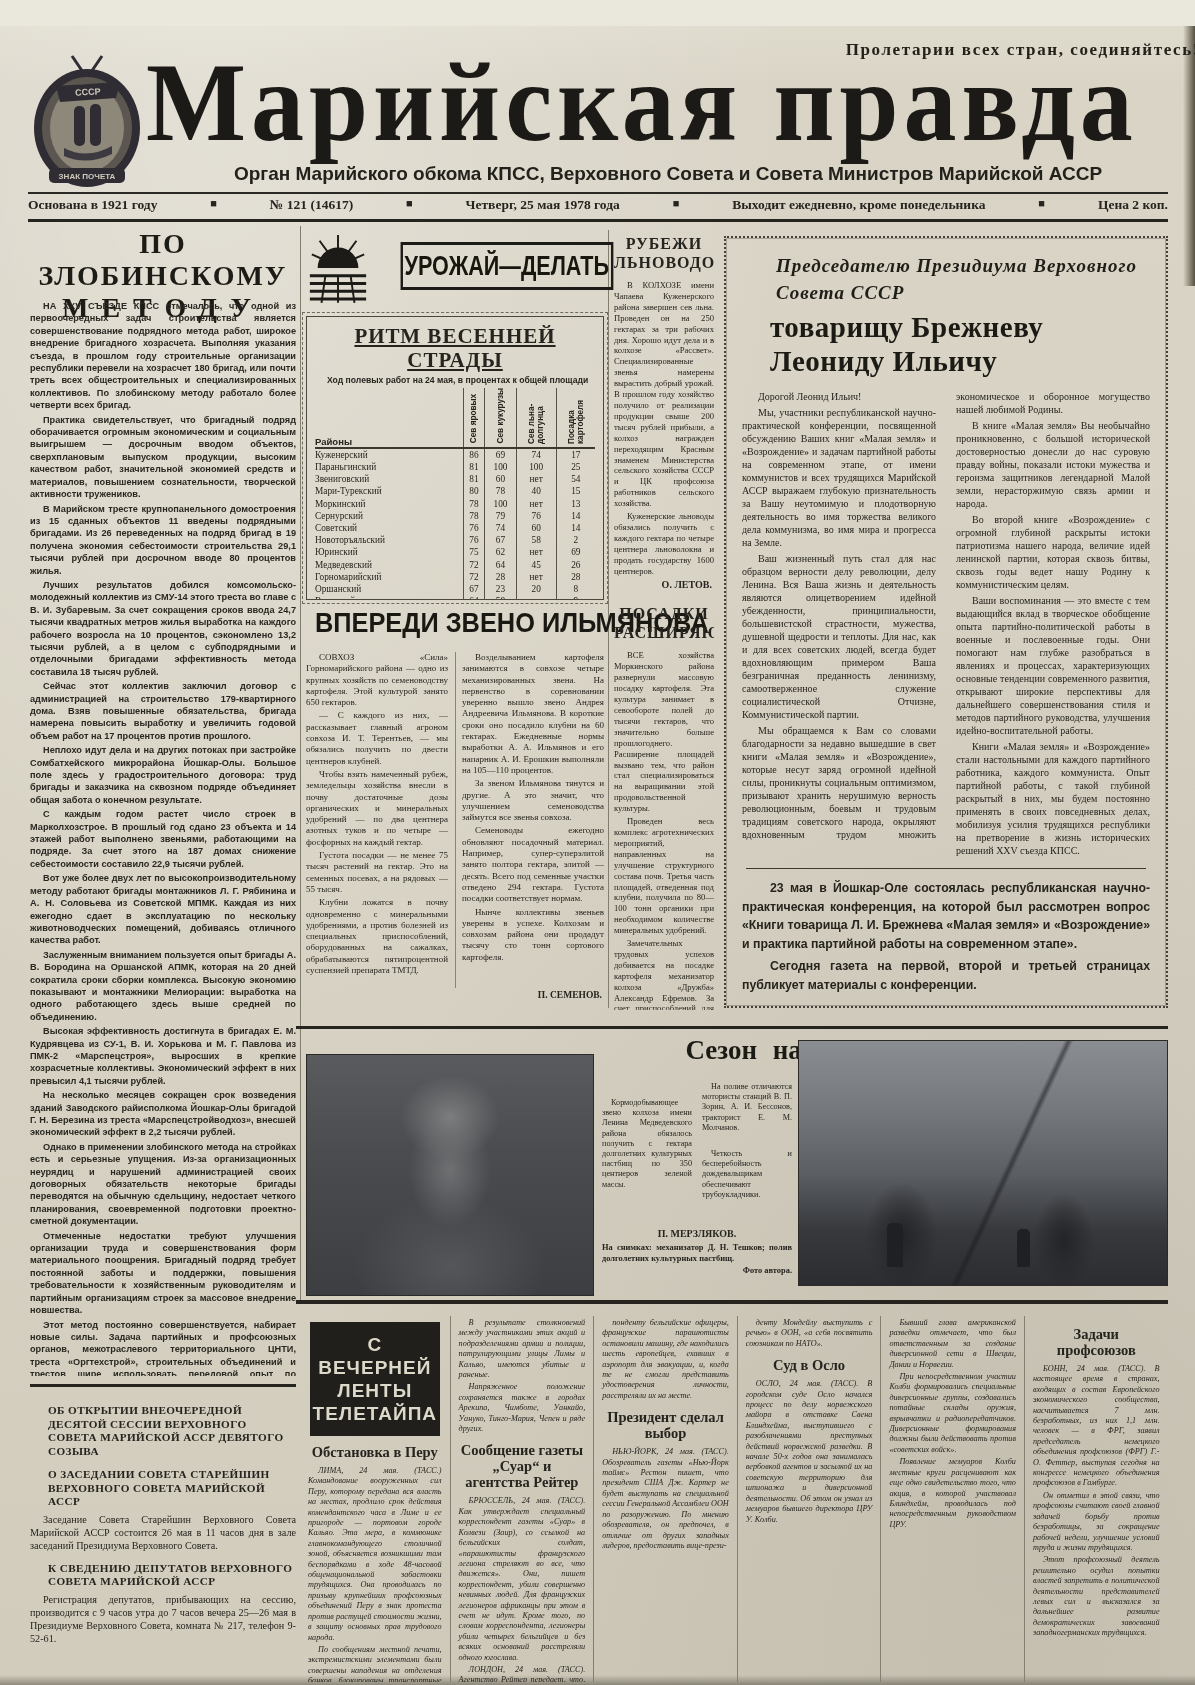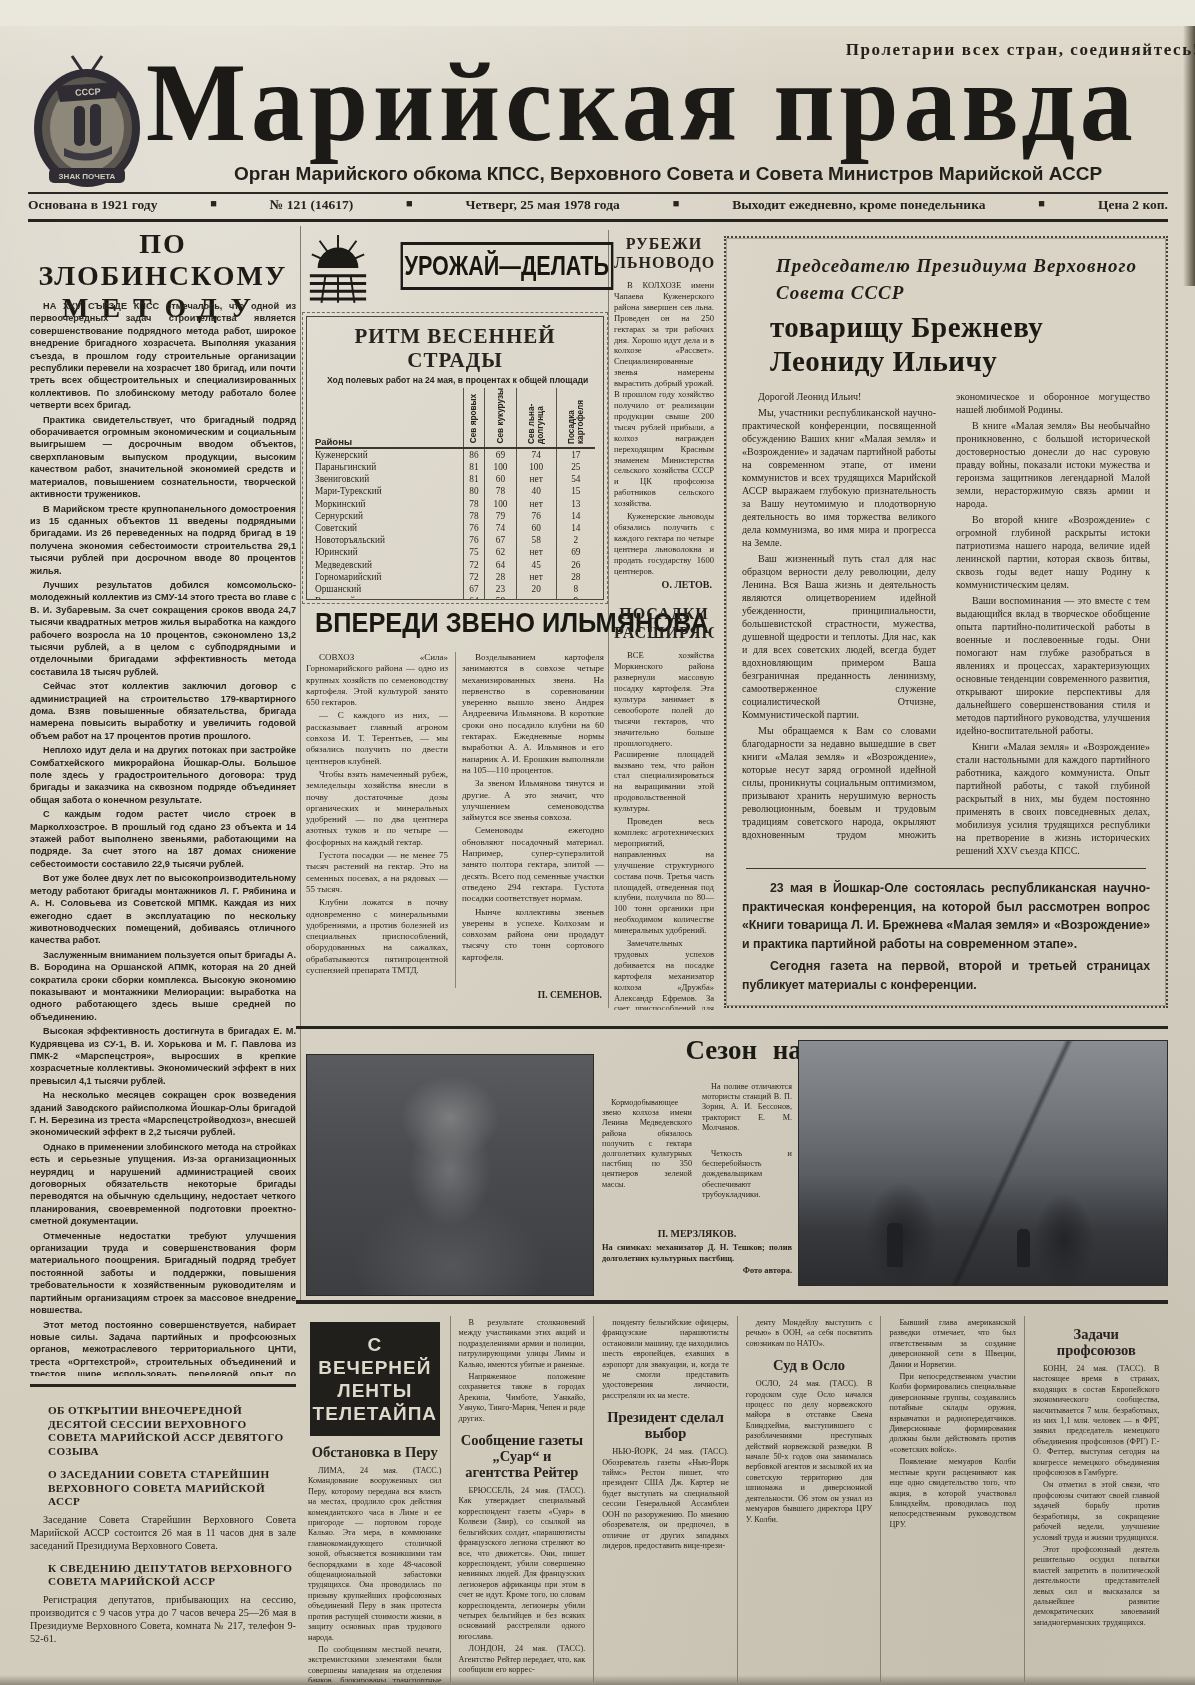--- a/index.html
+++ b/index.html
@@ -51,21 +51,21 @@
   
   .banner{left:306px;top:228px;width:254px;height:76px;display:flex;align-items:center;gap:4px;}
   .banner-art{width:64px;height:76px;flex:0 0 auto;}
   .banner-text{flex:1;border:3px solid #1c1b17;padding:6px 2px;text-align:center;color:#17160f;
     font:bold 27px/30px "Liberation Sans",sans-serif;transform:scaleX(0.80);transform-origin:center;
     white-space:nowrap;letter-spacing:0px;}
 
   
   .strada{left:306px;top:316px;width:298px;height:284px;border:1px solid #4c473d;
     outline:1px dashed #6f6a5c;outline-offset:3px;padding:5px 8px;box-sizing:border-box;overflow:hidden;}
-  .strada-title{text-align:center;font:bold 21px/24px "Liberation Serif",serif;letter-spacing:1px;margin:2px 0 3px;}
+  .strada-title{text-align:center;font:bold 21px/24px "Liberation Serif",serif;letter-spacing:1px;margin:2px 0 3px;text-decoration:underline;}
   .strada-sub{font:bold 8.6px/10.5px "Liberation Sans",sans-serif;text-indent:12px;text-align:justify;margin-bottom:2px;}
   table.st{width:100%;border-collapse:collapse;font:9.3px/12.2px "Liberation Serif",serif;}
   table.st th{border-bottom:2px solid #3c3830;vertical-align:bottom;padding:0;}
   table.st th.vh{height:58px;}
   table.st th .vspan{writing-mode:vertical-rl;transform:rotate(180deg);display:inline-block;
     font:bold 8.2px/9px "Liberation Sans",sans-serif;max-height:56px;text-align:left;}
   table.st th.rgn-h{text-align:left;font:bold 9.5px "Liberation Sans",sans-serif;}
   table.st td{padding:0;}
   table.st td+td,table.st th+th{border-left:1px solid #57534a;text-align:center;}
   table.st td:first-child{text-align:left;}
@@ -120,21 +120,21 @@
       radial-gradient(ellipse 50px 80px at 72% 82%, #232427, rgba(35,36,39,0) 60%),
       linear-gradient(180deg,#8a8d91 0%,#75787d 28%,#5a5d62 55%,#36383c 78%,#2b2d30 100%);}
   .figure{position:absolute;bottom:18px;width:16px;height:44px;background:#1f2023;border-radius:5px 5px 2px 2px;}
   .fig1{left:88px;} .fig2{left:218px;height:38px;width:13px;}
 
   
   .world{left:306px;top:1316px;width:862px;height:366px;display:flex;overflow:hidden;}
   .wcol{width:143.6px;box-sizing:border-box;padding:2px 8px 0 8px;border-left:1px solid #847f70;
     font:8.2px/10.4px "Liberation Serif",serif;text-align:justify;overflow:hidden;}
   .wcol:first-child{border-left:none;padding-left:2px;}
-  .wcol p{text-indent:10px;margin-bottom:2px;}
+  .wcol p{text-indent:10px;margin-bottom:2px;font-style:italic;}
   .whead{font:bold 14.5px/16px "Liberation Serif",serif;text-align:center;text-indent:0;margin:8px 0 6px;}
   .tele{background:#201f1b;color:#dcd8ca;text-align:center;
     font:bold 19px/23px "Liberation Sans",sans-serif;letter-spacing:1px;padding:11px 2px;margin:4px 2px 8px 2px;}
 </style>
 </head>
 <body>
 
 <div class="page">
 
   <div class="scan-edge abs"></div>

